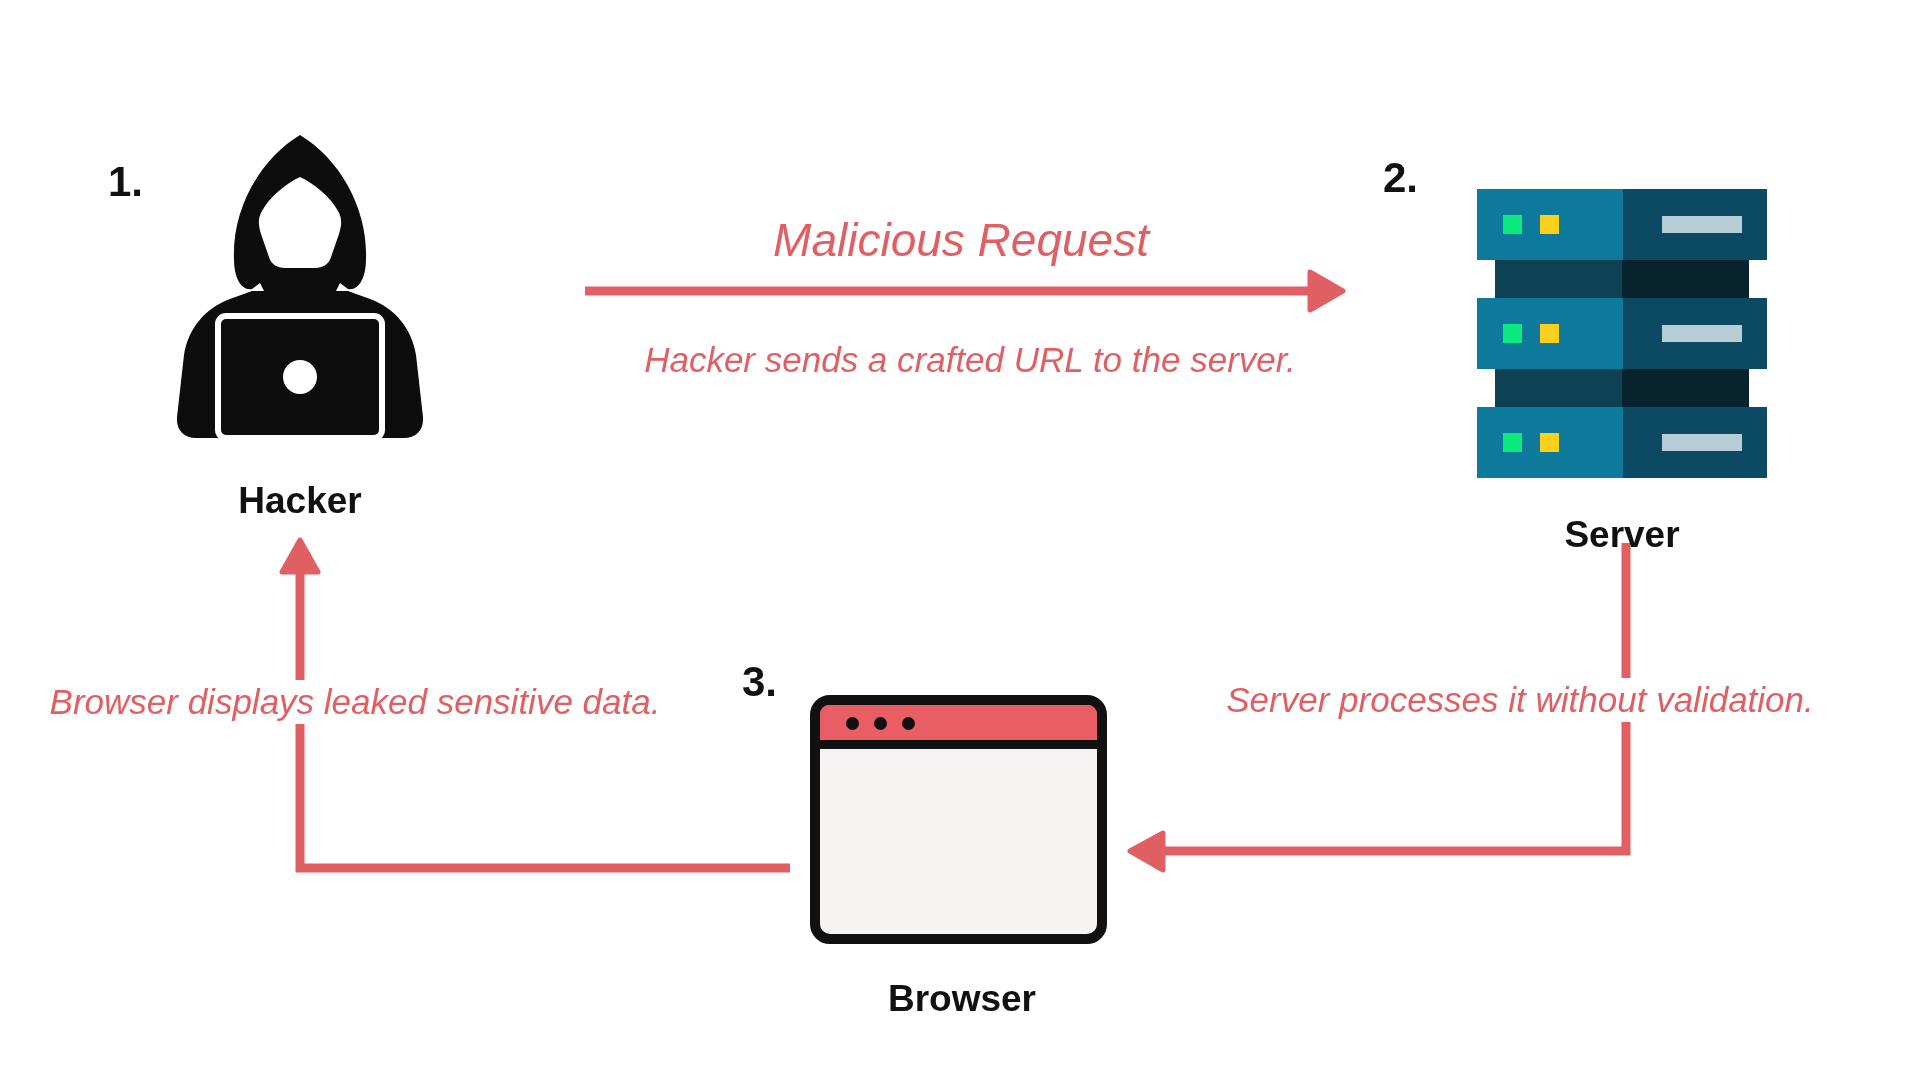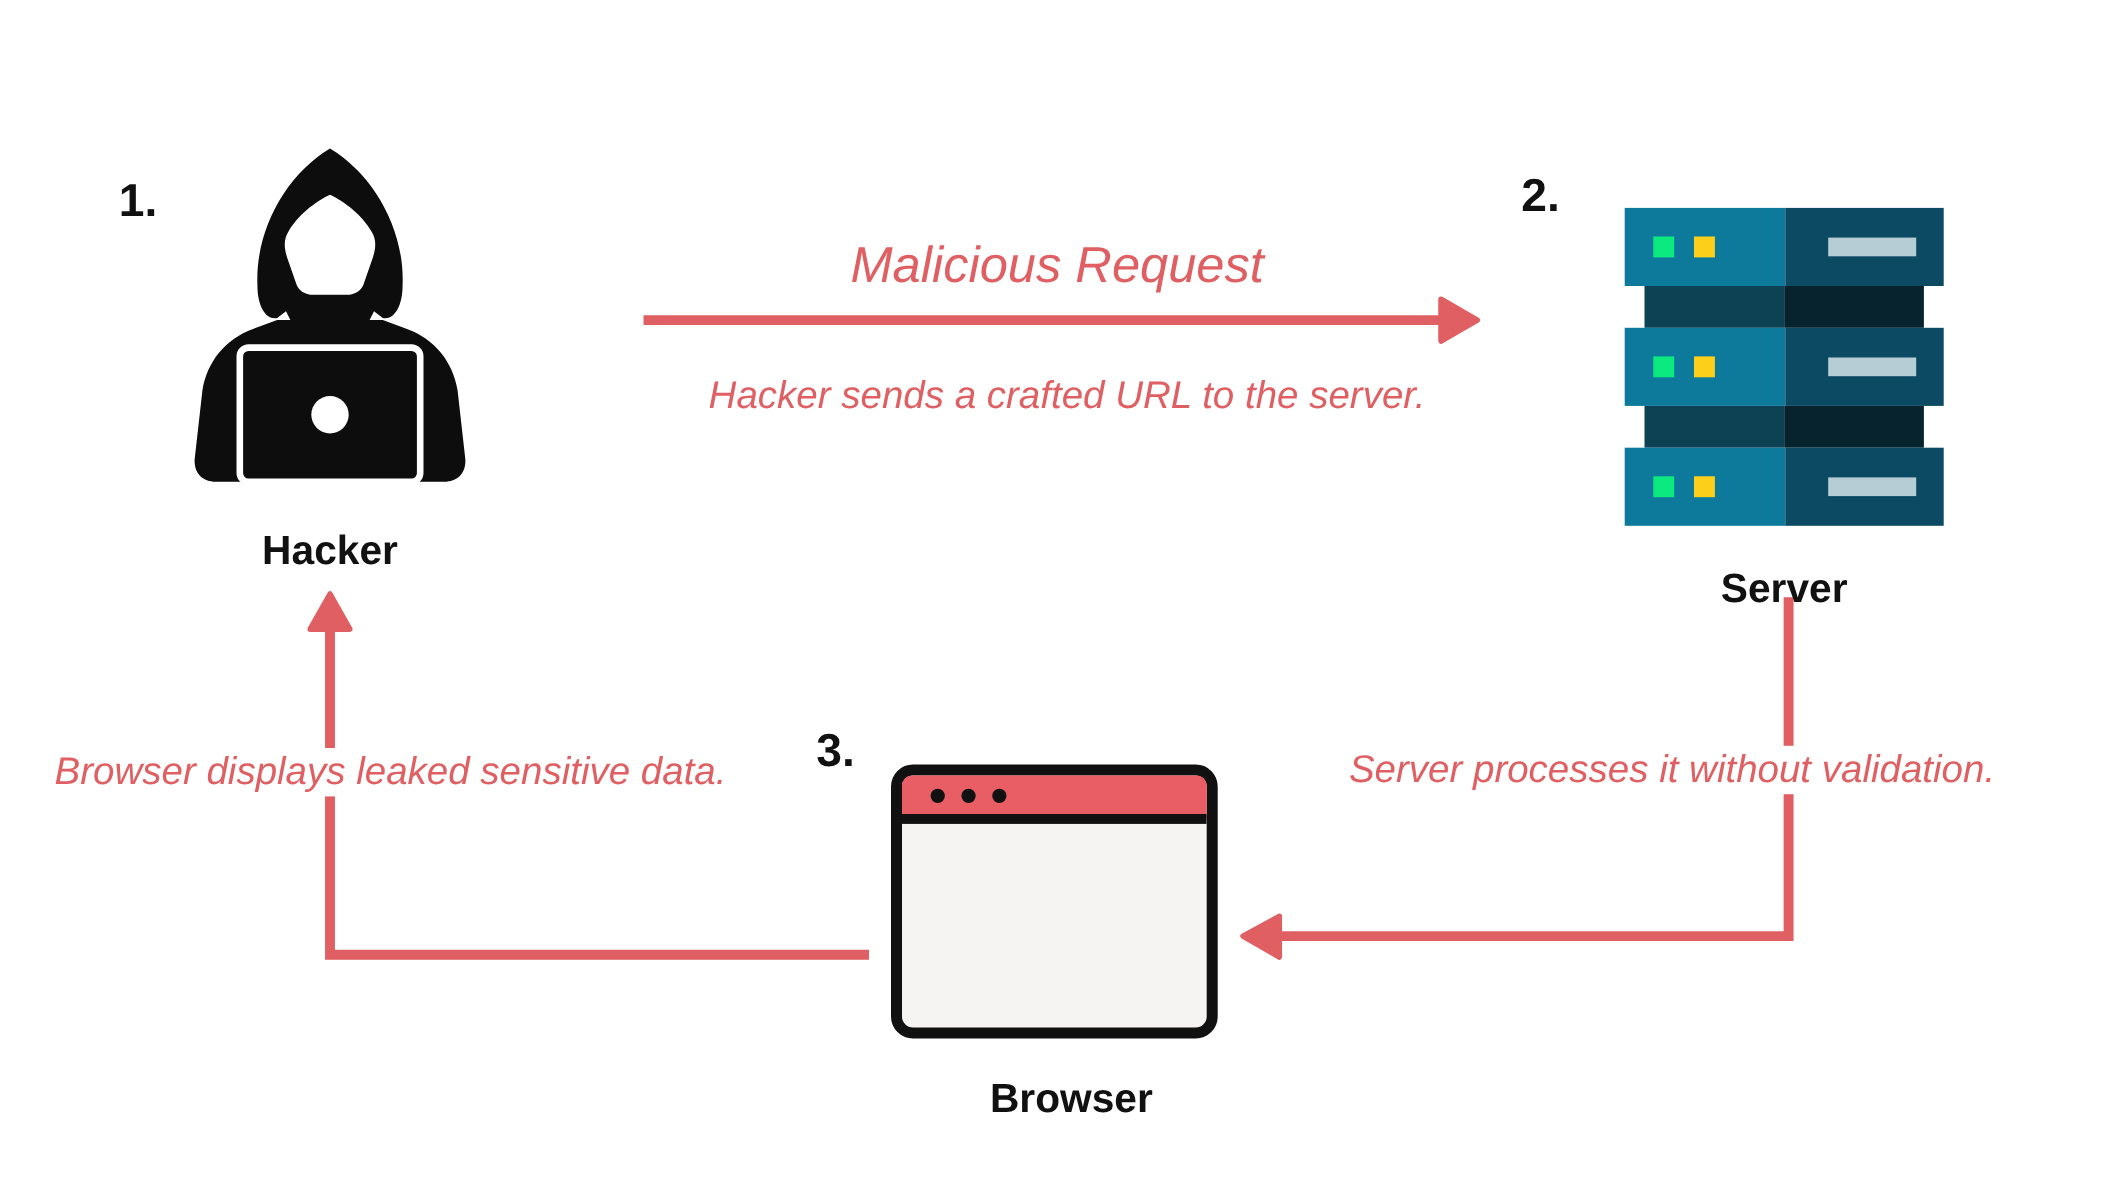--- a/index.html
+++ b/index.html
@@ -141,20 +141,20 @@
   </div>
   <div class="node-label" style="left:1622px; top:514px;">Server</div>
 
   <div class="browser-icon">
     <div class="browser-bar">
       <span class="browser-dot d1"></span>
       <span class="browser-dot d2"></span>
       <span class="browser-dot d3"></span>
     </div>
   </div>
-  <div class="node-label" style="left:962px; top:978px;margin-left:12px;">Browser</div>
+  <div class="node-label" style="left:962px; top:978px;">Browser</div>
 
   <div class="caption big" style="left:961px; top:188px;margin-top:23px;">Malicious Request</div>
   <div class="caption small" style="left:970px; top:338px;">Hacker sends a crafted URL to the server.</div>
   <div class="caption small" style="left:1520px; top:678px;">Server processes it without validation.</div>
   <div class="caption small" style="left:355px; top:680px;">Browser displays leaked sensitive data.</div>
 
 </div>
 
 </body></html>

